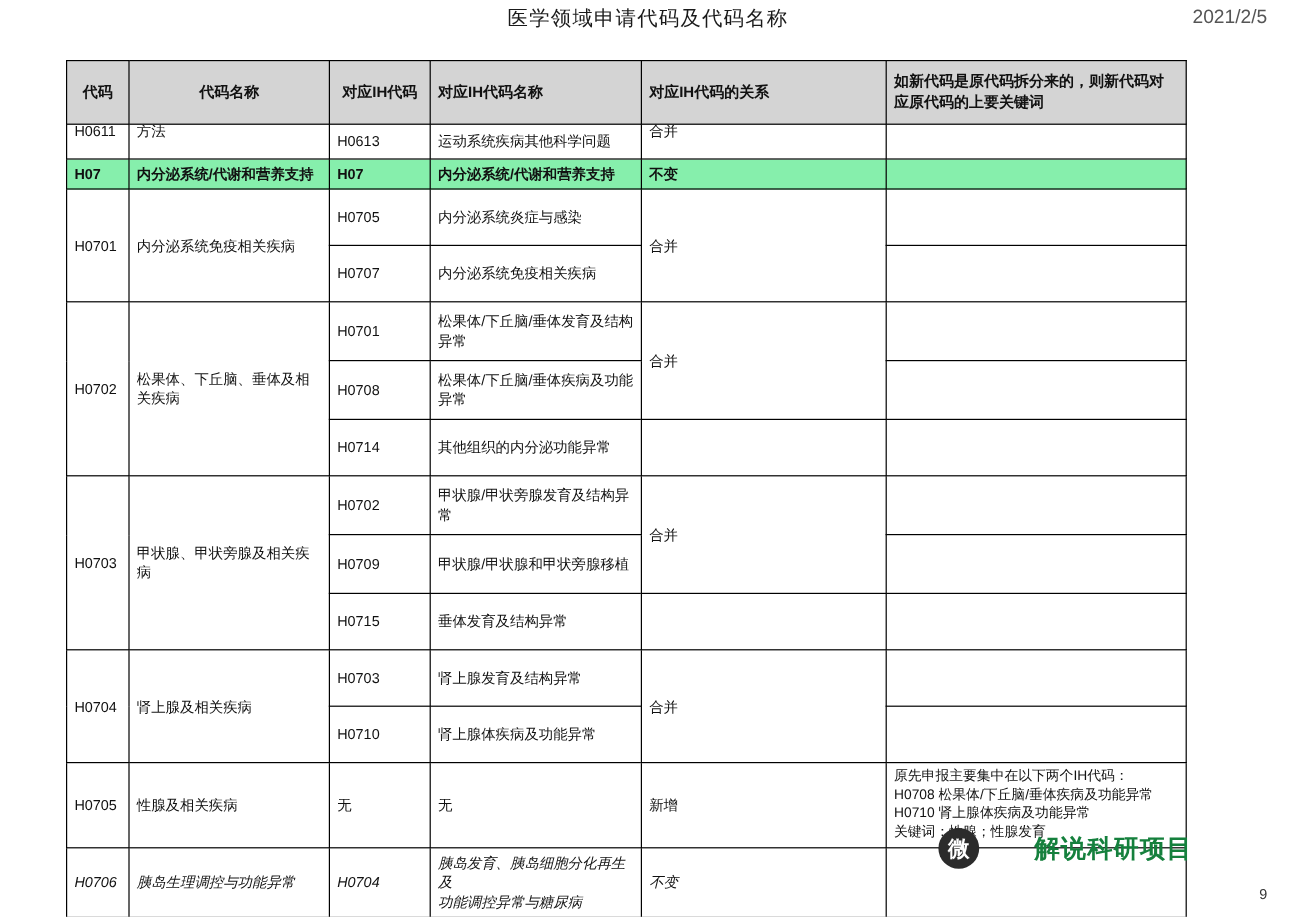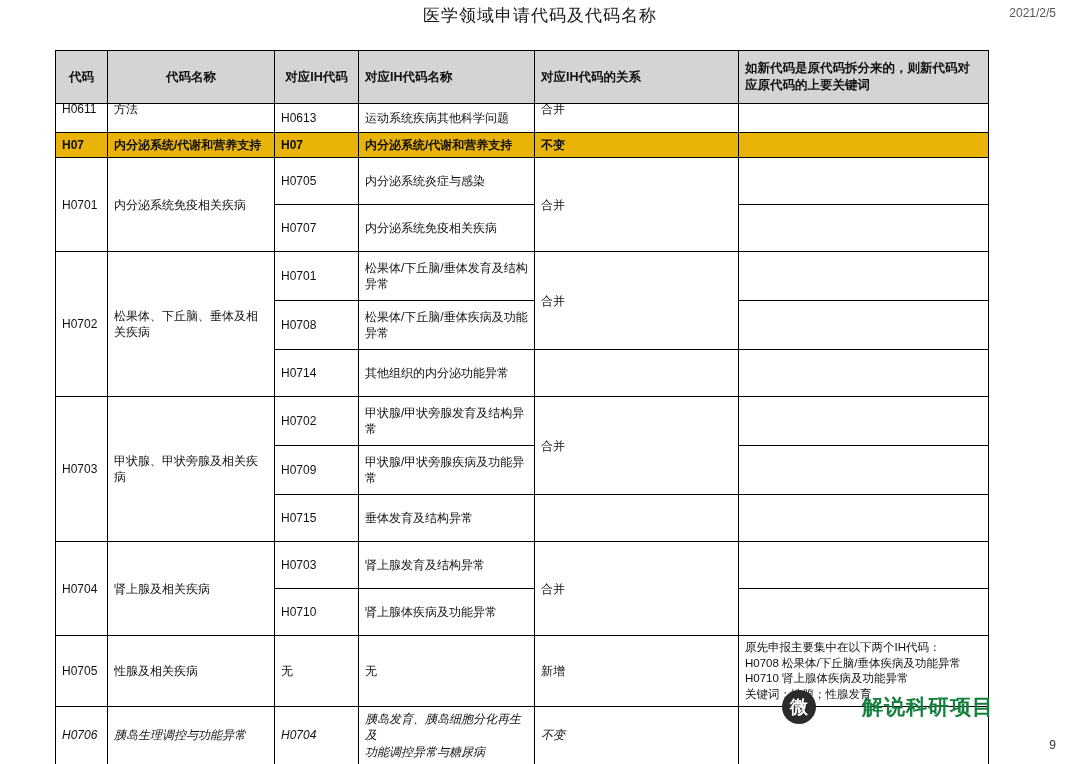--- a/index.html
+++ b/index.html
@@ -23,21 +23,21 @@
     text-align: center;
     font-size: 17px;
     font-weight: 400;
     letter-spacing: 1px;
     color: #1a1a1a;
   }
   .page-date {
     position: absolute;
     top: 6px;
     right: 24px;
-    font-size: 12px;
+    font-size: 16px;
     color: #555555;
   }
   .table-wrap {
     position: absolute;
     left: 55px;
     top: 50px;
     width: 945px;
   }
   table.codes {
     border-collapse: collapse;
@@ -65,21 +65,21 @@
   col.c1 { width: 52px; }
   col.c2 { width: 167px; }
   col.c3 { width: 84px; }
   col.c4 { width: 176px; }
   col.c5 { width: 204px; }
   col.c6 { width: 250px; }
 
   td.code-cell { font-size: 12px; }
   td.name-cell { font-size: 12px; }
   tr.section-row td {
-    background: #eab308;
+    background: #86efac;
     font-weight: 700;
   }
   .clipped-row td {
     height: 20px;
     overflow: hidden;
     position: relative;
   }
   .clip-top {
     position: relative;
     top: -9px;
@@ -215,21 +215,21 @@
       <tr>
         <td class="code-cell" rowspan="3">H0703</td>
         <td class="name-cell" rowspan="3">甲状腺、甲状旁腺及相关疾病</td>
         <td class="code-cell tall2">H0702</td>
         <td class="tall2">甲状腺/甲状旁腺发育及结构异常</td>
         <td class="rel-cell" rowspan="2">合并</td>
         <td class="kw-cell"></td>
       </tr>
       <tr>
         <td class="code-cell tall2">H0709</td>
-        <td class="tall2">甲状腺/甲状旁腺疾病及功能异常</td>
+        <td class="tall2">甲状腺/甲状腺和甲状旁腺移植</td>
         <td class="kw-cell"></td>
       </tr>
       <tr>
         <td class="code-cell tall">H0715</td>
         <td class="tall">垂体发育及结构异常</td>
         <td class="rel-cell"></td>
         <td class="kw-cell"></td>
       </tr>
 
       <tr>

